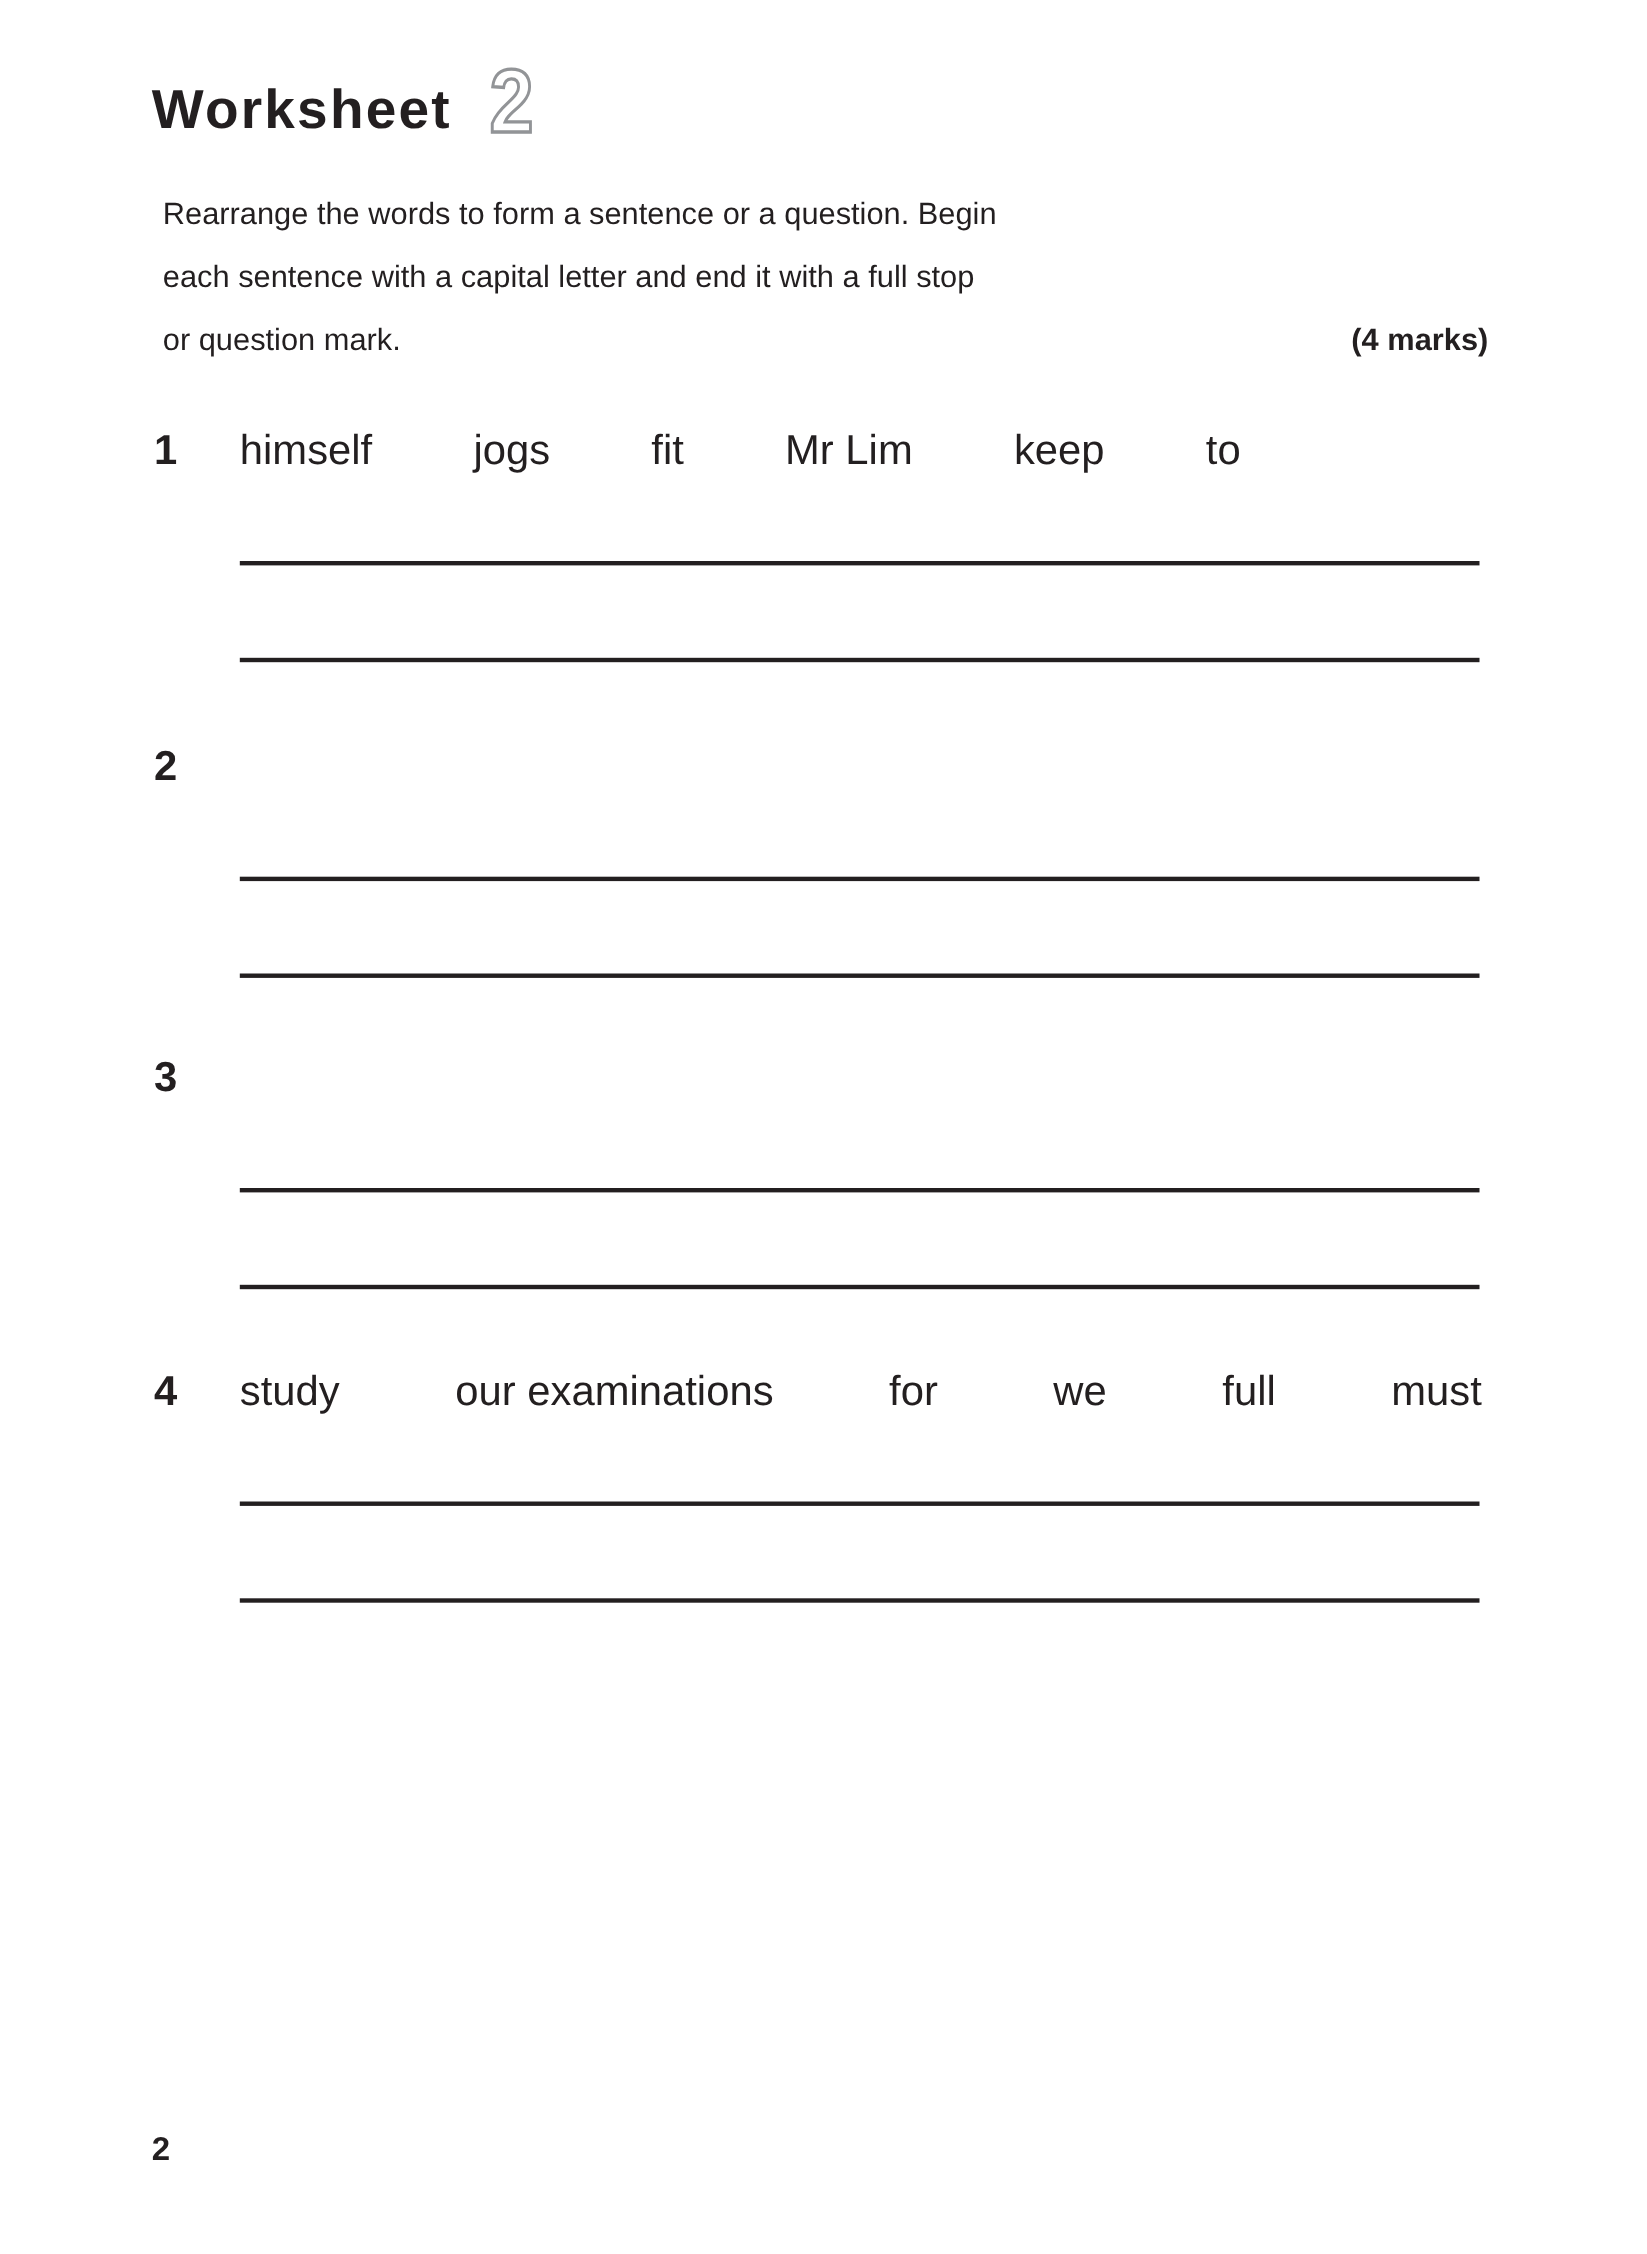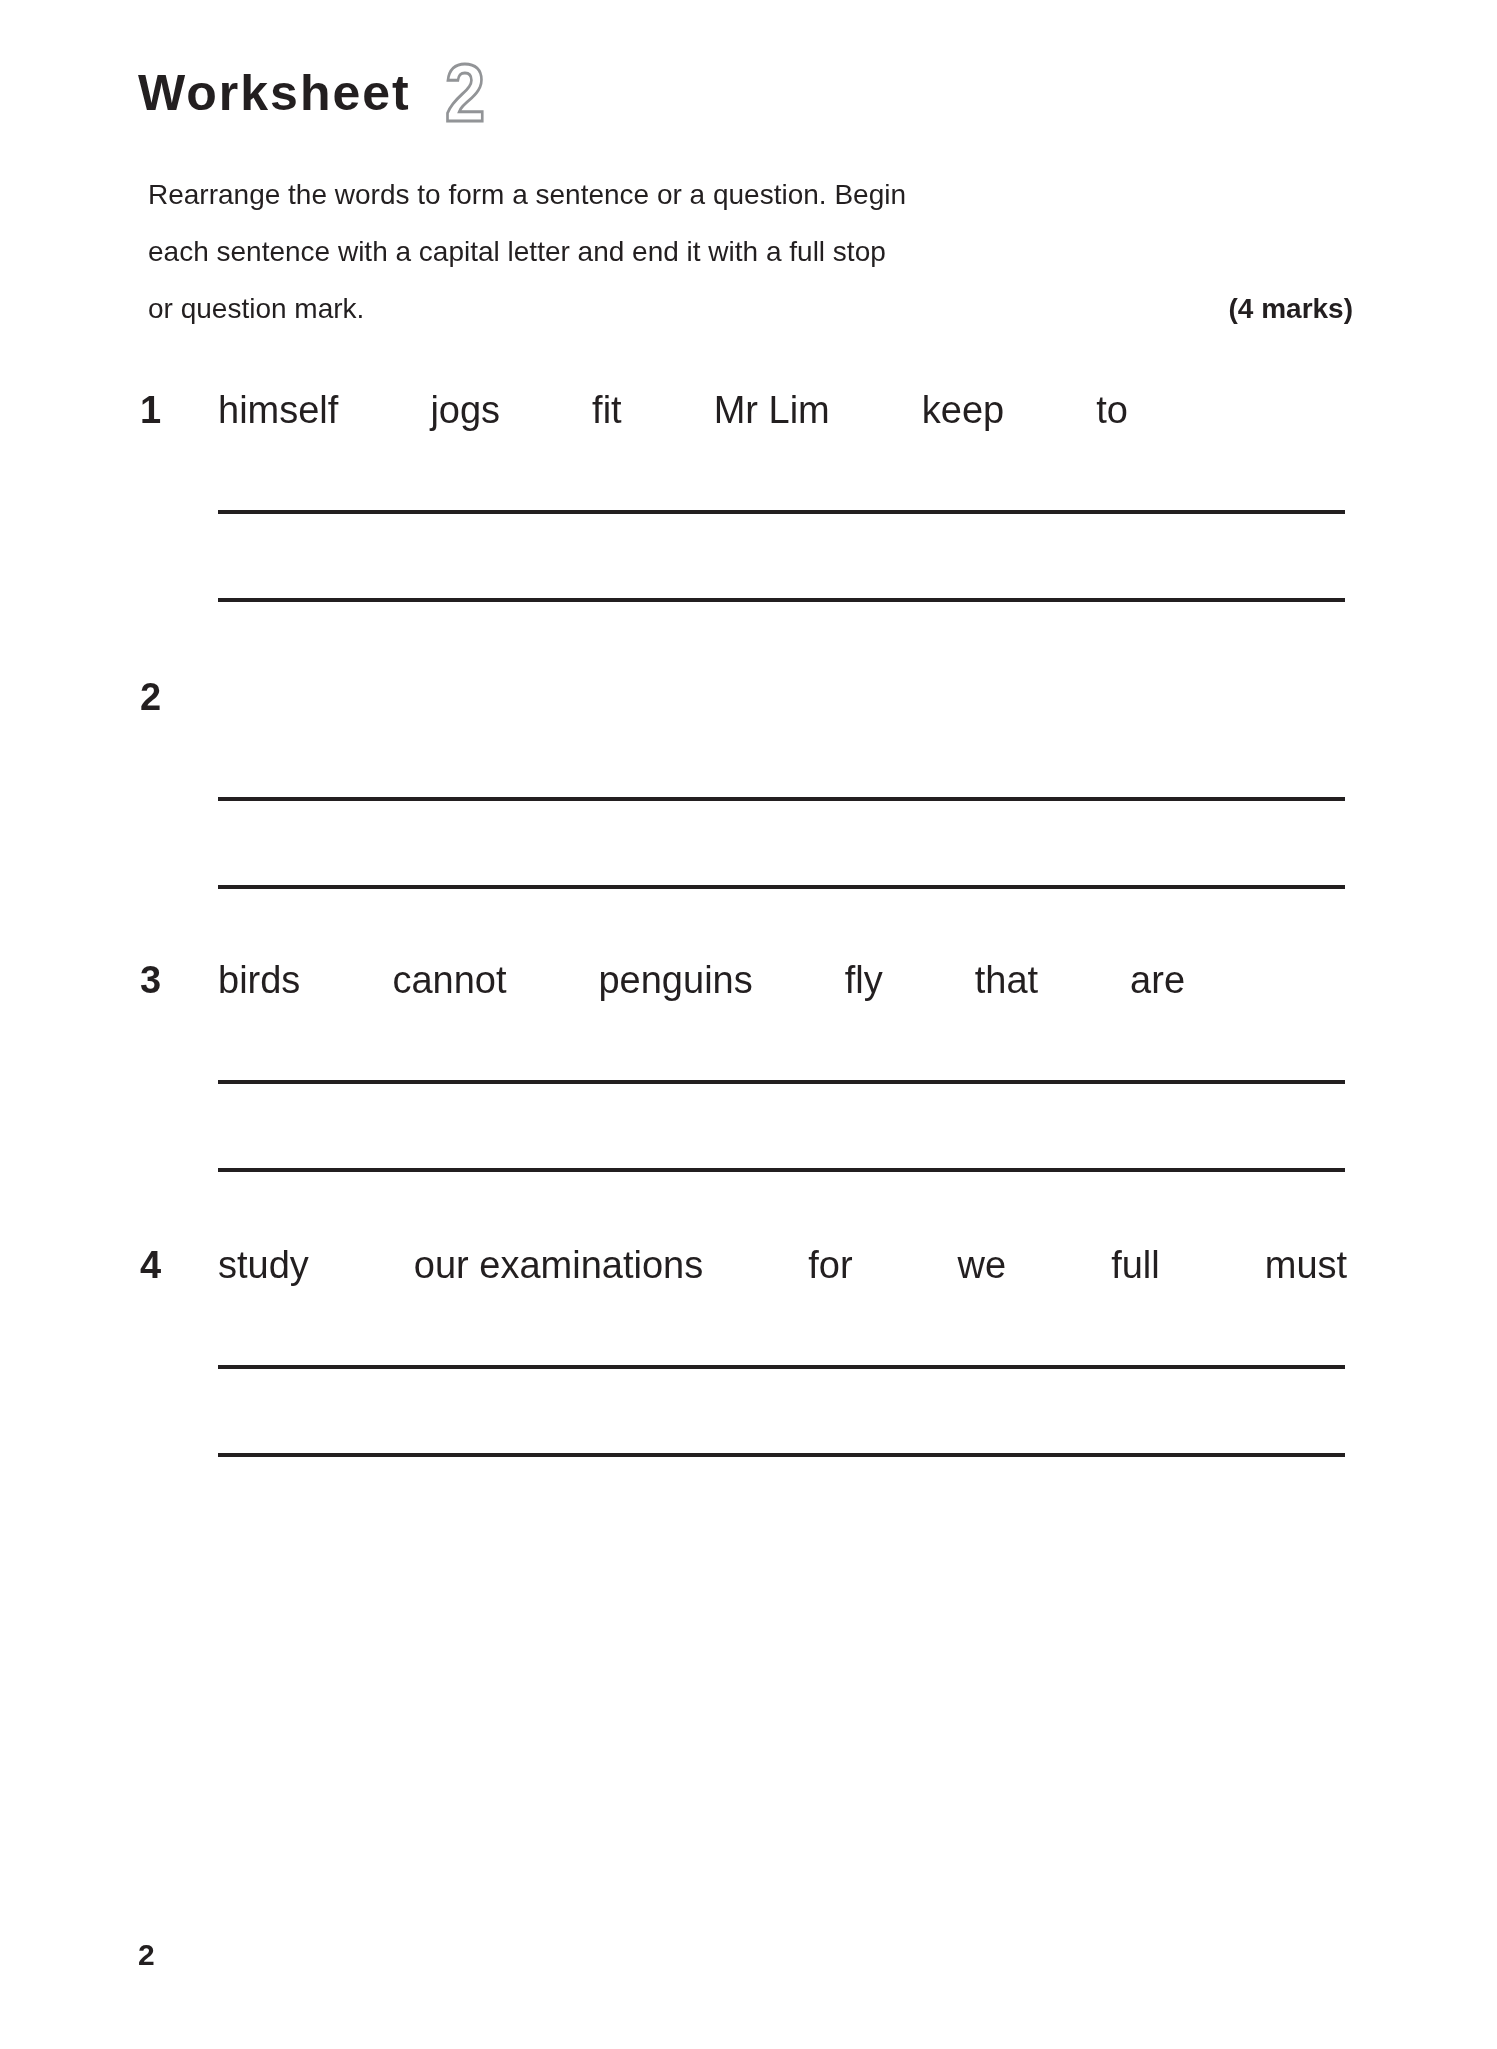--- a/index.html
+++ b/index.html
@@ -16,21 +16,21 @@
     color: var(--text, #231f20);
     overflow: hidden;
   }
 
   
   .title-row {
     position: absolute;
     left: 138px;
     top: 52px;
     display: flex;
-    align-items: center;
+    align-items: flex-end;
     gap: 34px;
   }
   .worksheet-title {
     margin: 0;
     font-size: 50px;
     font-weight: 700;
     letter-spacing: 2px;
     line-height: 1.4;
     color: var(--text, #231f20);
   }
@@ -146,28 +146,20 @@
     <div class="q-row">
       <span class="q-num">2</span>
     </div>
     <div class="ans-line line-1"></div>
     <div class="ans-line line-2"></div>
   </section>
 
   <section class="question" style="top:955px">
     <div class="q-row">
       <span class="q-num">3</span>
-      <div class="q-words">
-          <span class="word">birds</span>
-          <span class="word">cannot</span>
-          <span class="word">penguins</span>
-          <span class="word">fly</span>
-          <span class="word">that</span>
-          <span class="word">are</span>
-        </div>
     </div>
     <div class="ans-line line-1"></div>
     <div class="ans-line line-2"></div>
   </section>
 
   <section class="question tight" style="top:1240px">
     <div class="q-row">
       <span class="q-num">4</span>
       <div class="q-words">
           <span class="word">study</span>

